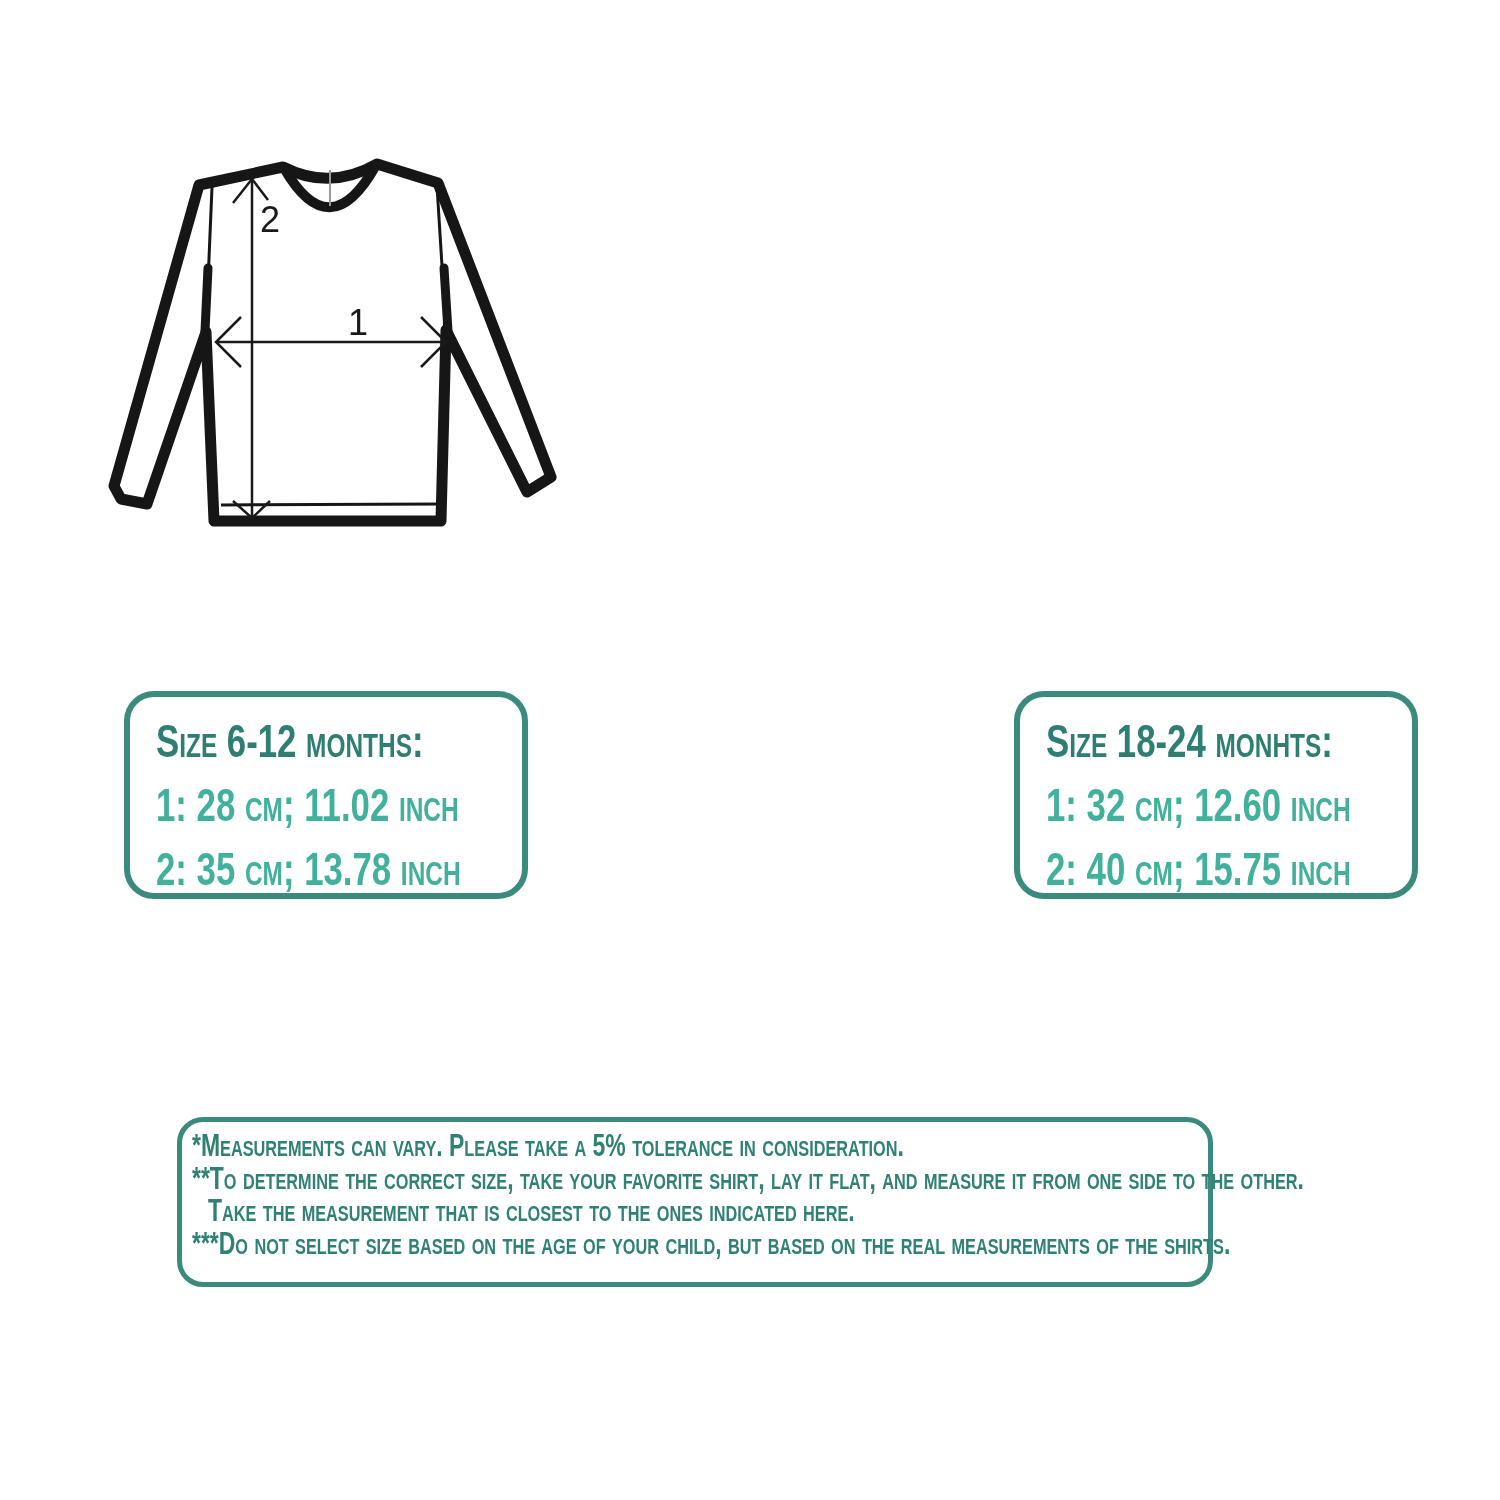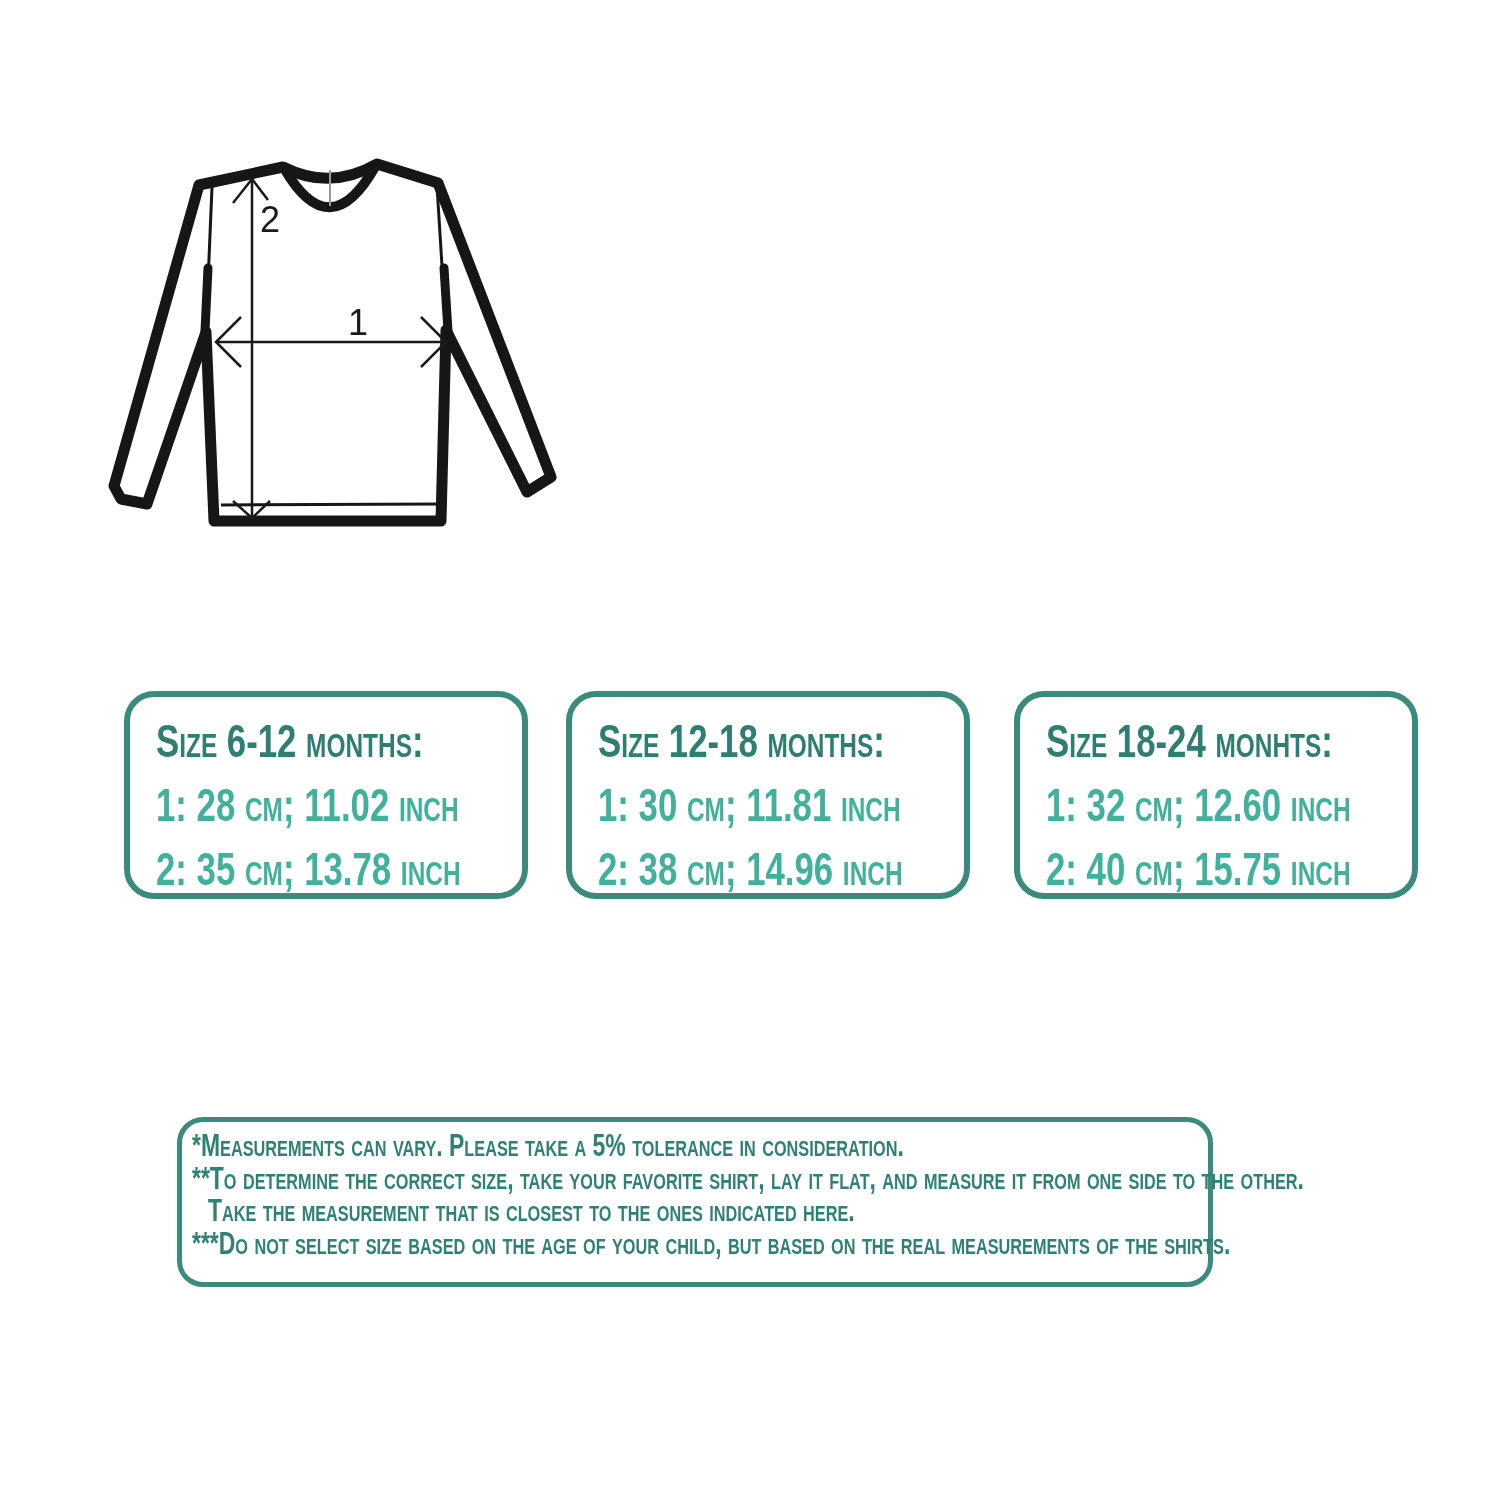--- a/index.html
+++ b/index.html
@@ -73,25 +73,20 @@
     <text class="mlabel" x="348" y="335">1</text>
   </svg>
 
 
   <div class="box size-box b1">
     <span class="tline title">Size 6-12 months:</span>
     <span class="tline val">1: 28 cm; 11.02 inch</span>
     <span class="tline val">2: 35 cm; 13.78 inch</span>
   </div>
 
-  <div class="box size-box b2">
-    <span class="tline title">Size 12-18 months:</span>
-    <span class="tline val">1: 30 cm; 11.81 inch</span>
-    <span class="tline val">2: 38 cm; 14.96 inch</span>
-  </div>
 
   <div class="box size-box b3">
     <span class="tline title">Size 18-24 monhts:</span>
     <span class="tline val">1: 32 cm; 12.60 inch</span>
     <span class="tline val">2: 40 cm; 15.75 inch</span>
   </div>
 
   <div class="box notes">
     <span class="tline">*Measurements can vary. Please take a 5% tolerance in consideration.</span>
     <span class="tline">**To determine the correct size, take your favorite shirt, lay it flat, and measure it from one side to the other.</span>

